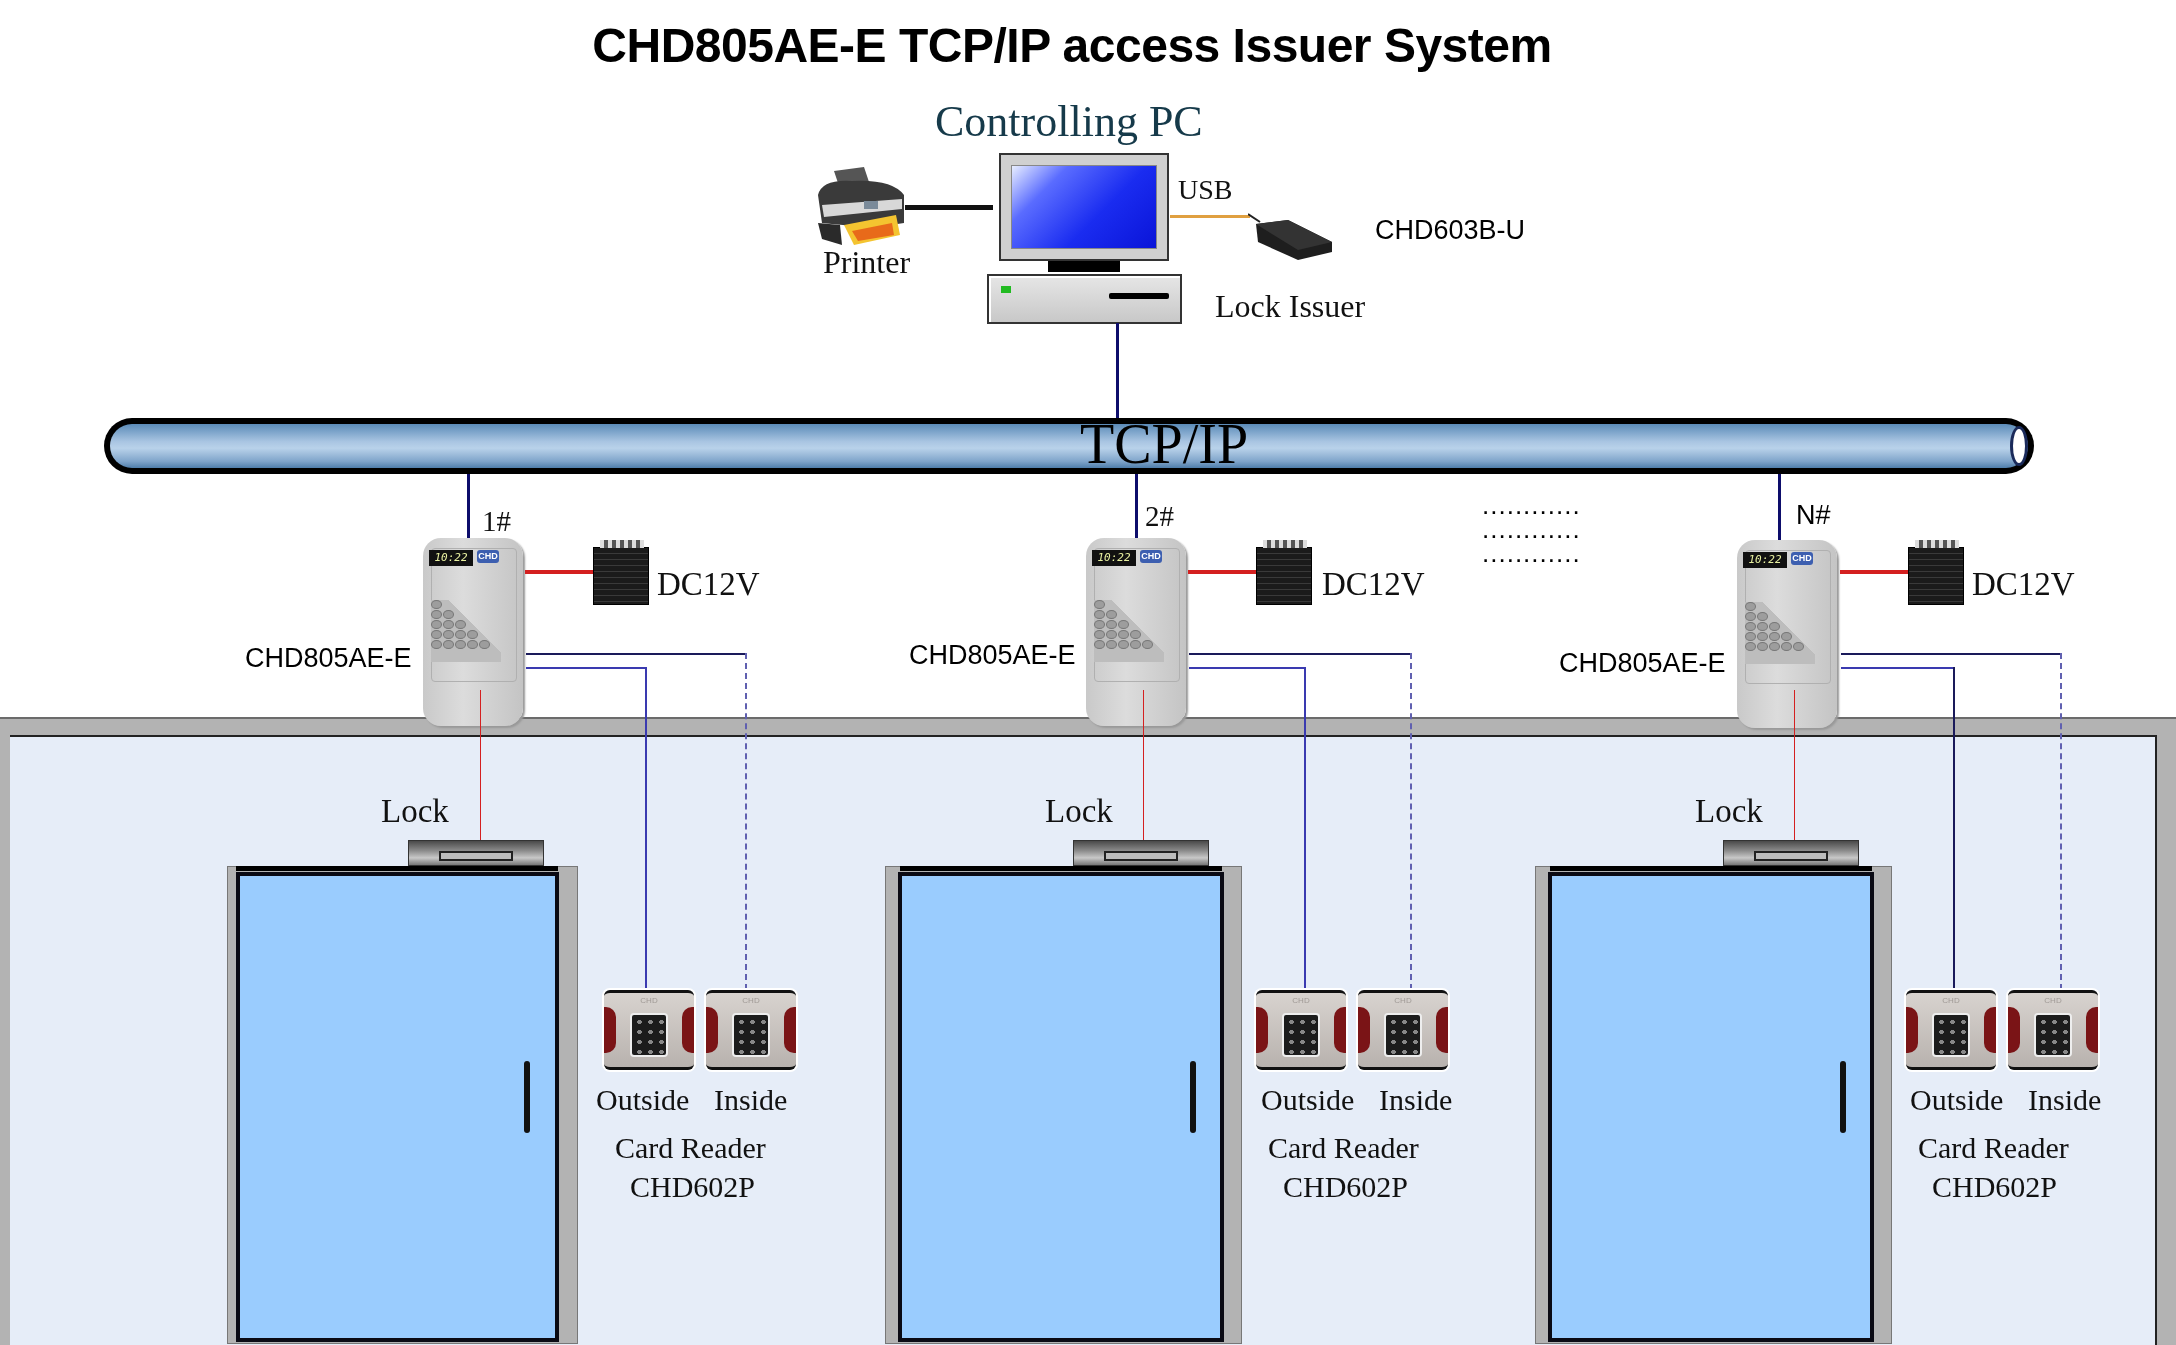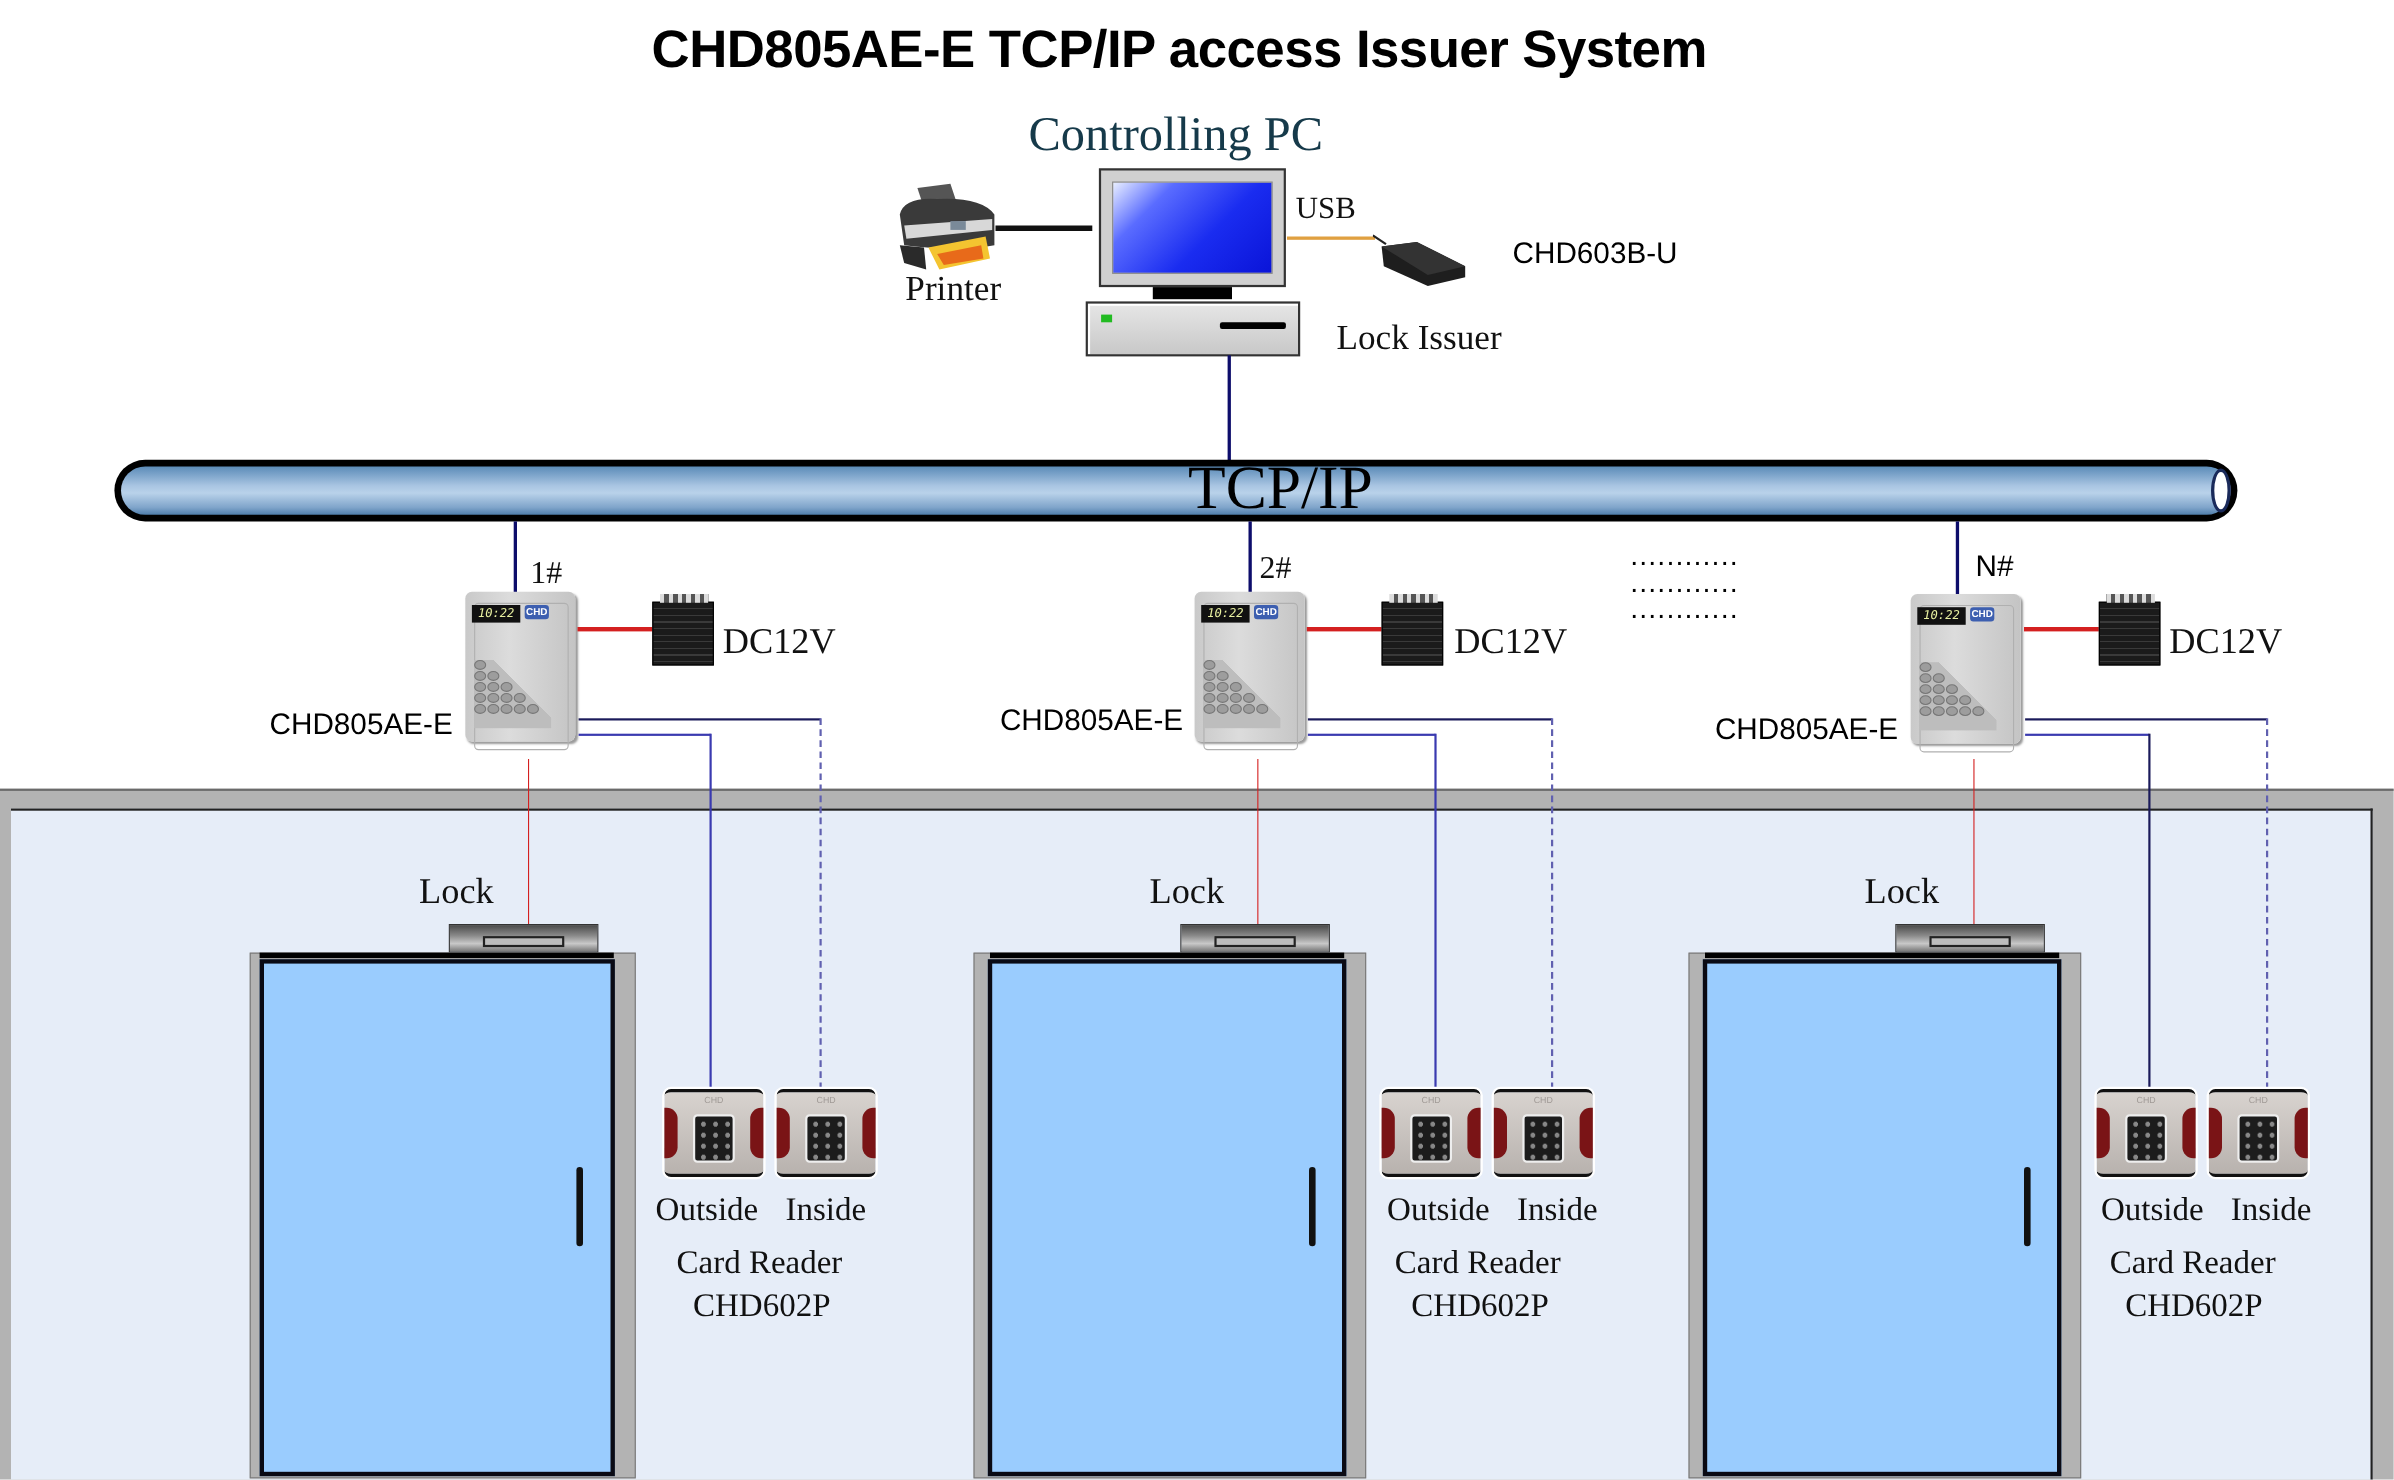--- a/index.html
+++ b/index.html
@@ -25,21 +25,21 @@
   .wall { left:0; top:717px; width:2176px; height:628px; background:#b3b3b3; border-top:2px solid #6b6b6b; box-sizing:border-box;}
   .room { left:10px; top:735px; width:2147px; height:610px; background:#e6edf8; border-top:2px solid #222; border-right:2px solid #222; box-sizing:border-box;}
 
   
   .door-frame { background:#b3b3b3; border:1px solid #777; box-sizing:border-box; }
   .door { background:#9accfe; border:4px solid #0a0a14; box-sizing:border-box; }
   .door-top { background:#000; height:5px; }
   .handle { width:6px; background:#111; border-radius:3px; }
 
   
-  .ctrl { width:100px; height:136px; background:linear-gradient(90deg,#c9c9c9,#dcdcdc 40%,#c4c4c4); border-radius:6px;
+  .ctrl { width:100px; height:188px; background:linear-gradient(90deg,#c9c9c9,#dcdcdc 40%,#c4c4c4); border-radius:18px;
           box-shadow:2px 2px 2px #999; }
   .ctrl-panel { position:absolute; left:8px; top:10px; width:84px; height:132px; border:1px solid #b0b0b0; border-radius:4px; }
   .ctrl-display { position:absolute; left:6px; top:12px; width:44px; height:16px; background:#111; color:#e8f0a0;
           font-family:"DejaVu Sans Mono", monospace; font-size:11px; font-style:italic; text-align:center; line-height:16px; }
   .ctrl-logo { position:absolute; left:54px; top:12px; width:22px; height:13px; background:#3d5fb0; color:#fff; border-radius:3px;
           font-family:"Liberation Sans", sans-serif; font-size:9px; font-weight:bold; text-align:center; line-height:13px; }
   .ctrl-keys { position:absolute; left:8px; top:62px; width:70px; height:62px;
           background:linear-gradient(45deg,#bdbdbd 60%,transparent 60%); }
   .key { position:absolute; width:9px; height:7px; border-radius:50%; background:#9d9d9d; border:1px solid #777; }
 

